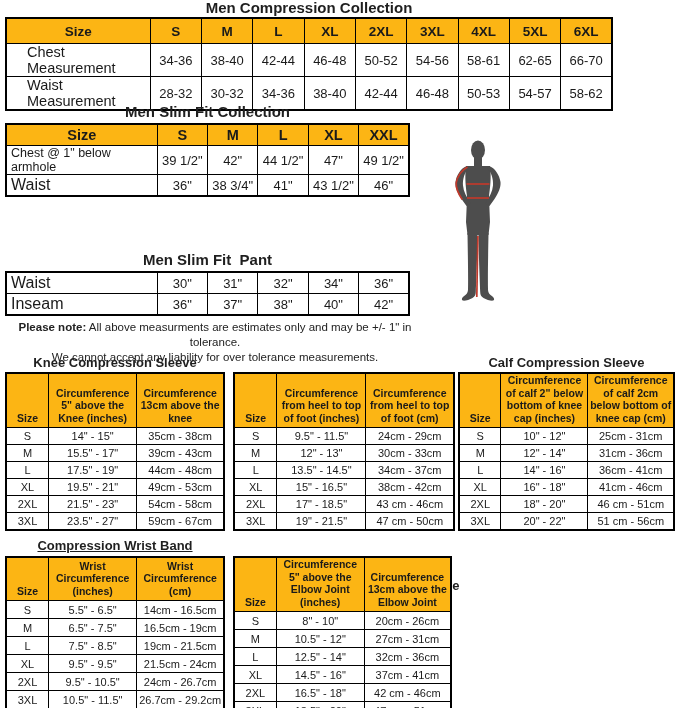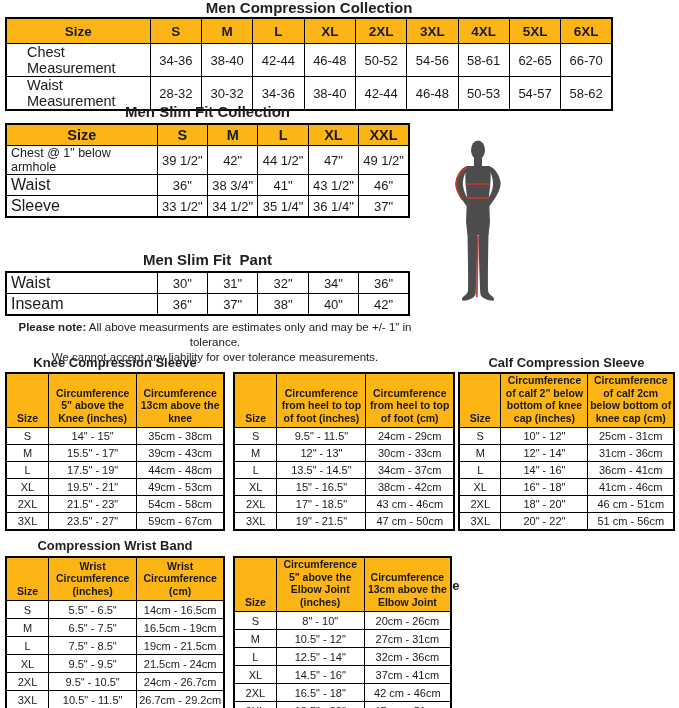--- a/index.html
+++ b/index.html
@@ -147,28 +147,20 @@
             <td>47"</td>
             <td>49 1/2"</td>
           </tr>
           <tr>
             <td>Waist</td>
             <td>36"</td>
             <td>38 3/4"</td>
             <td>41"</td>
             <td>43 1/2"</td>
             <td>46"</td>
-          </tr>
-          <tr>
-            <td>Sleeve</td>
-            <td>33 1/2"</td>
-            <td>34 1/2"</td>
-            <td>35 1/4"</td>
-            <td>36 1/4"</td>
-            <td>37"</td>
           </tr>
         </tbody>
       </table>
     </div>
 
   <div class="tbl-title" style="top:252px;left:5px;width:405px;">Men Slim Fit  Pant</div>
   <div class="tblwrap" id="w-pant" style="top:271px;left:5px;width:405px;">
       <table>
         <colgroup>
           <col style="width: 37.5%;">
@@ -364,21 +356,21 @@
           </tr>
           <tr>
             <td>3XL</td>
             <td>20" - 22"</td>
             <td>51 cm - 56cm</td>
           </tr>
         </tbody>
       </table>
     </div>
 
-  <div class="tbl-title small-title" style="top:538px;left:5px;width:220px;">Compression Wrist Band</div>
+  <div class="tbl-title small-title" style="top:538px;left:5px;width:220px;text-decoration:underline;">Compression Wrist Band</div>
   <div class="tblwrap small mid-head" style="top:556px;left:5px;width:220px;">
       <table>
         <colgroup>
           <col style="width: 19.5%;">
           <col style="width: 40.5%;">
           <col style="width: 40%;">
         </colgroup>
         <thead>
           <tr>
             <th>Size</th>

